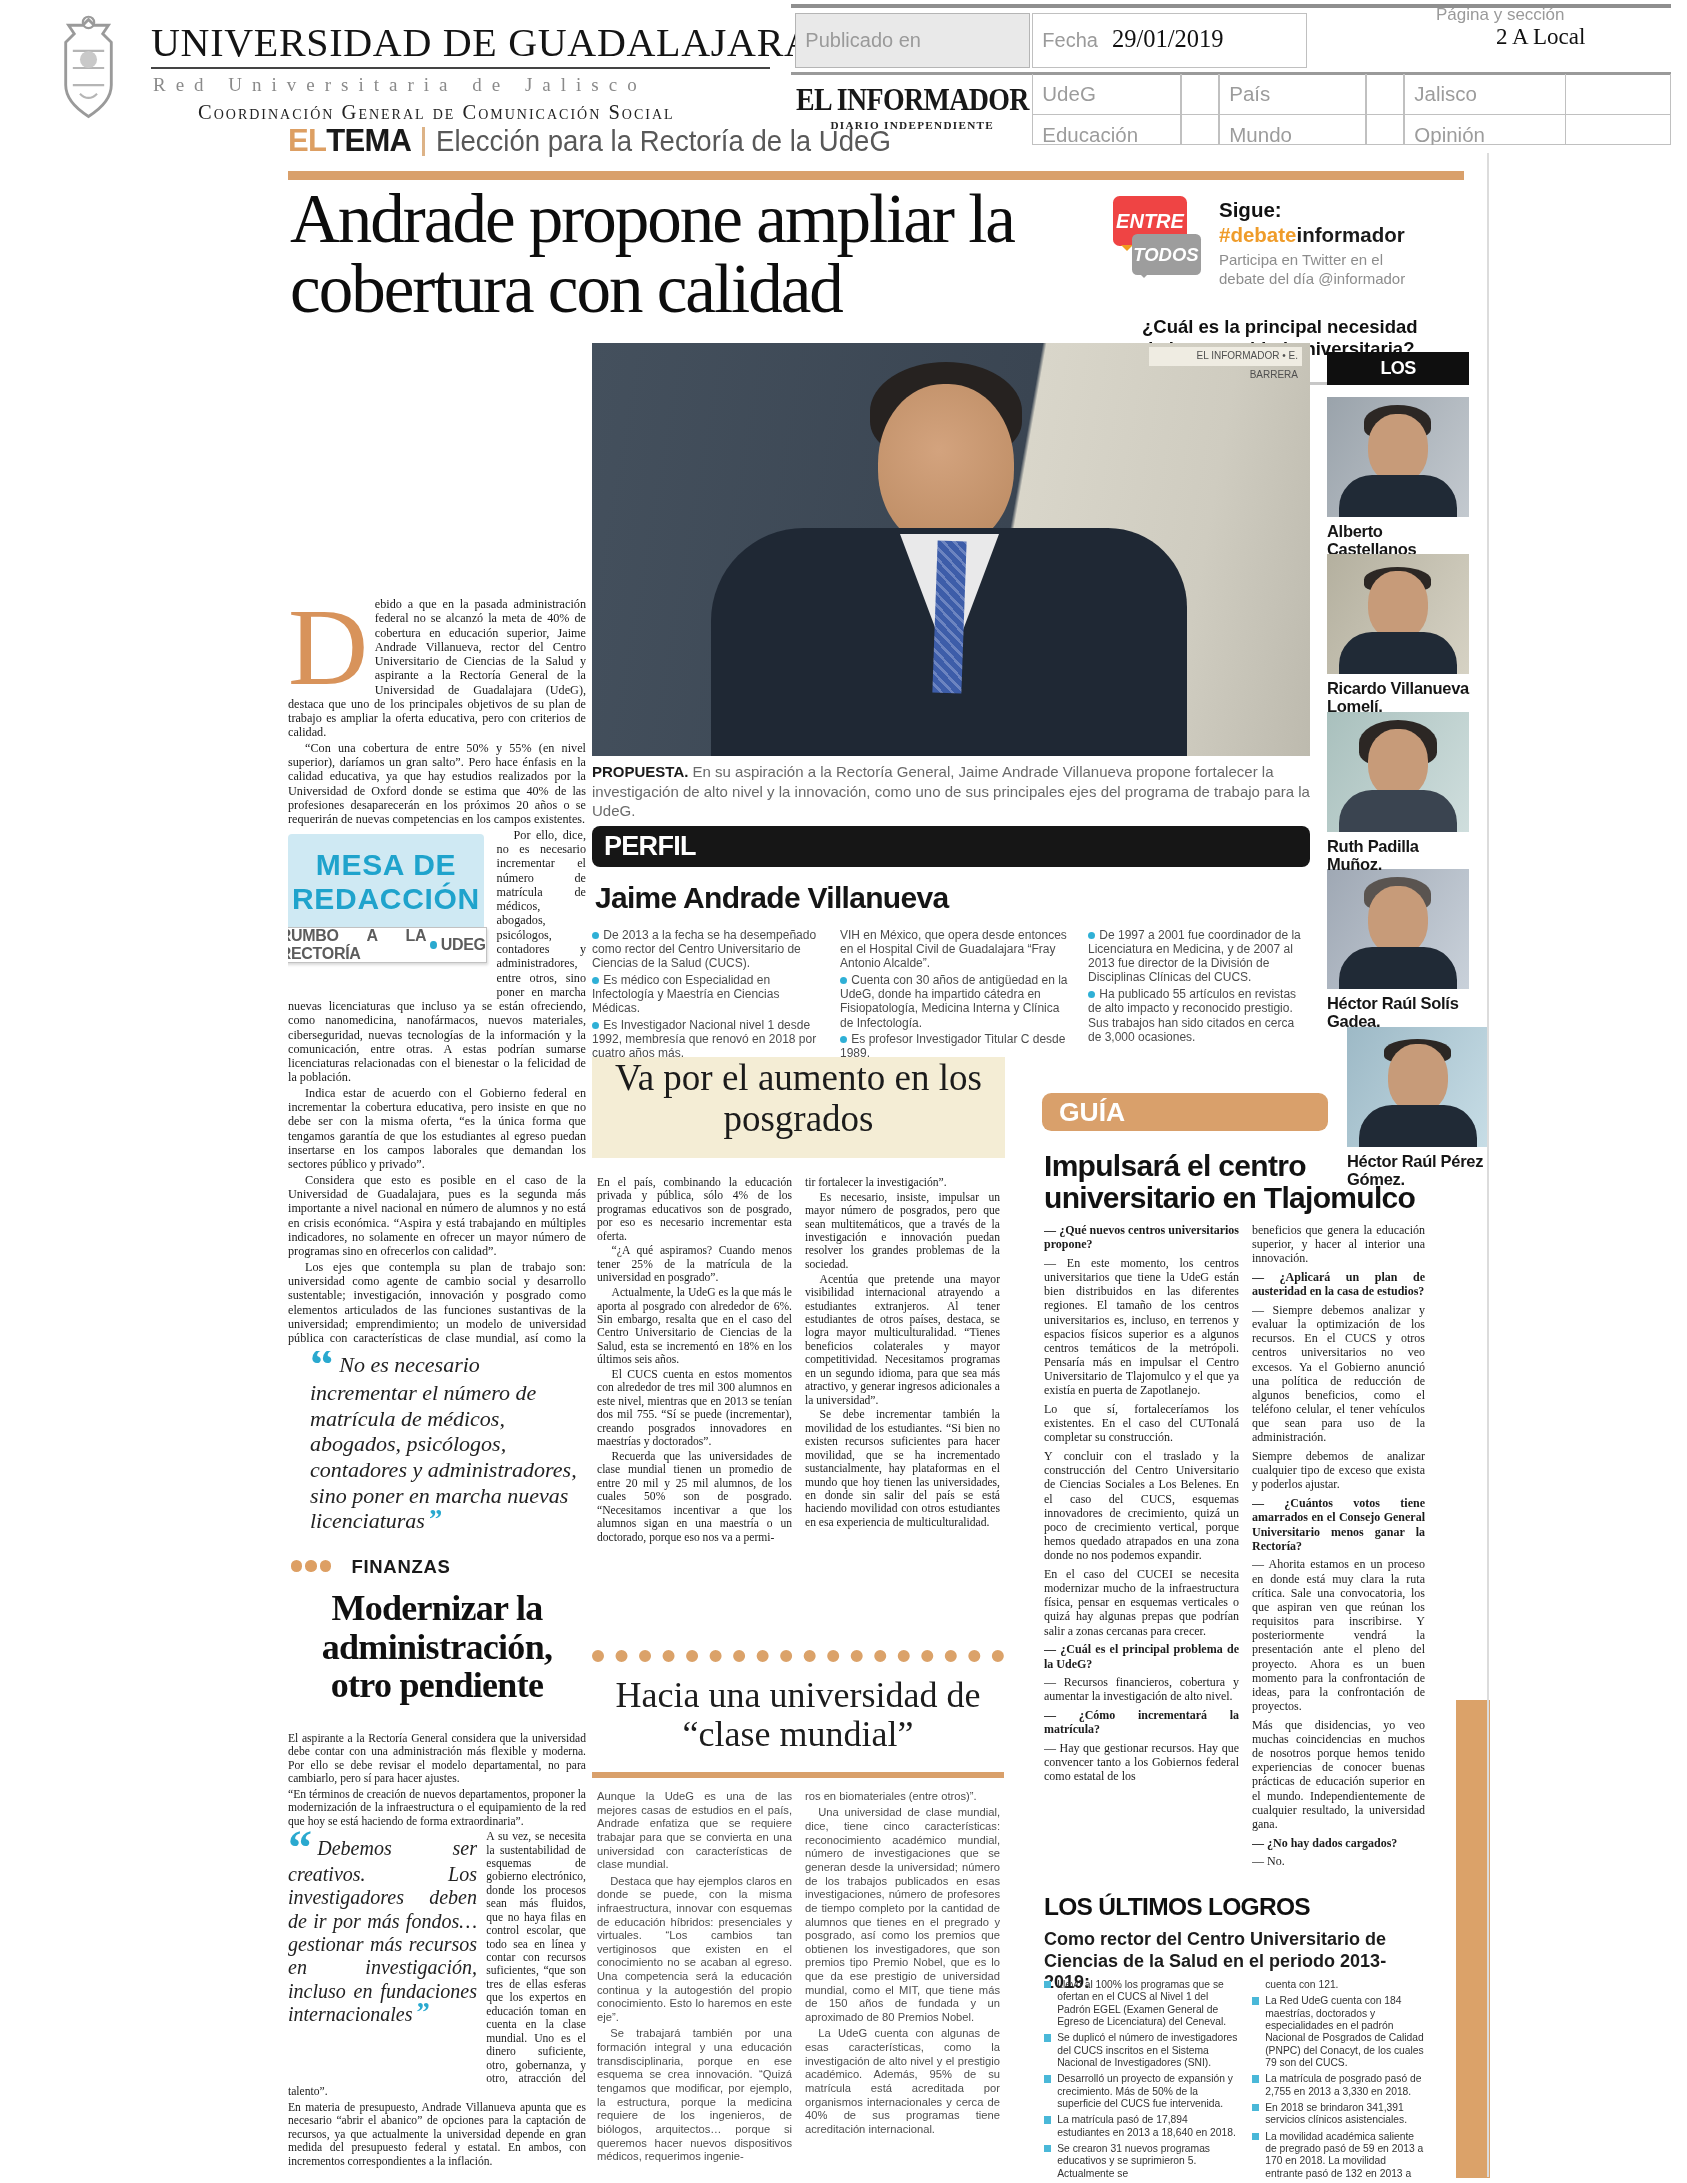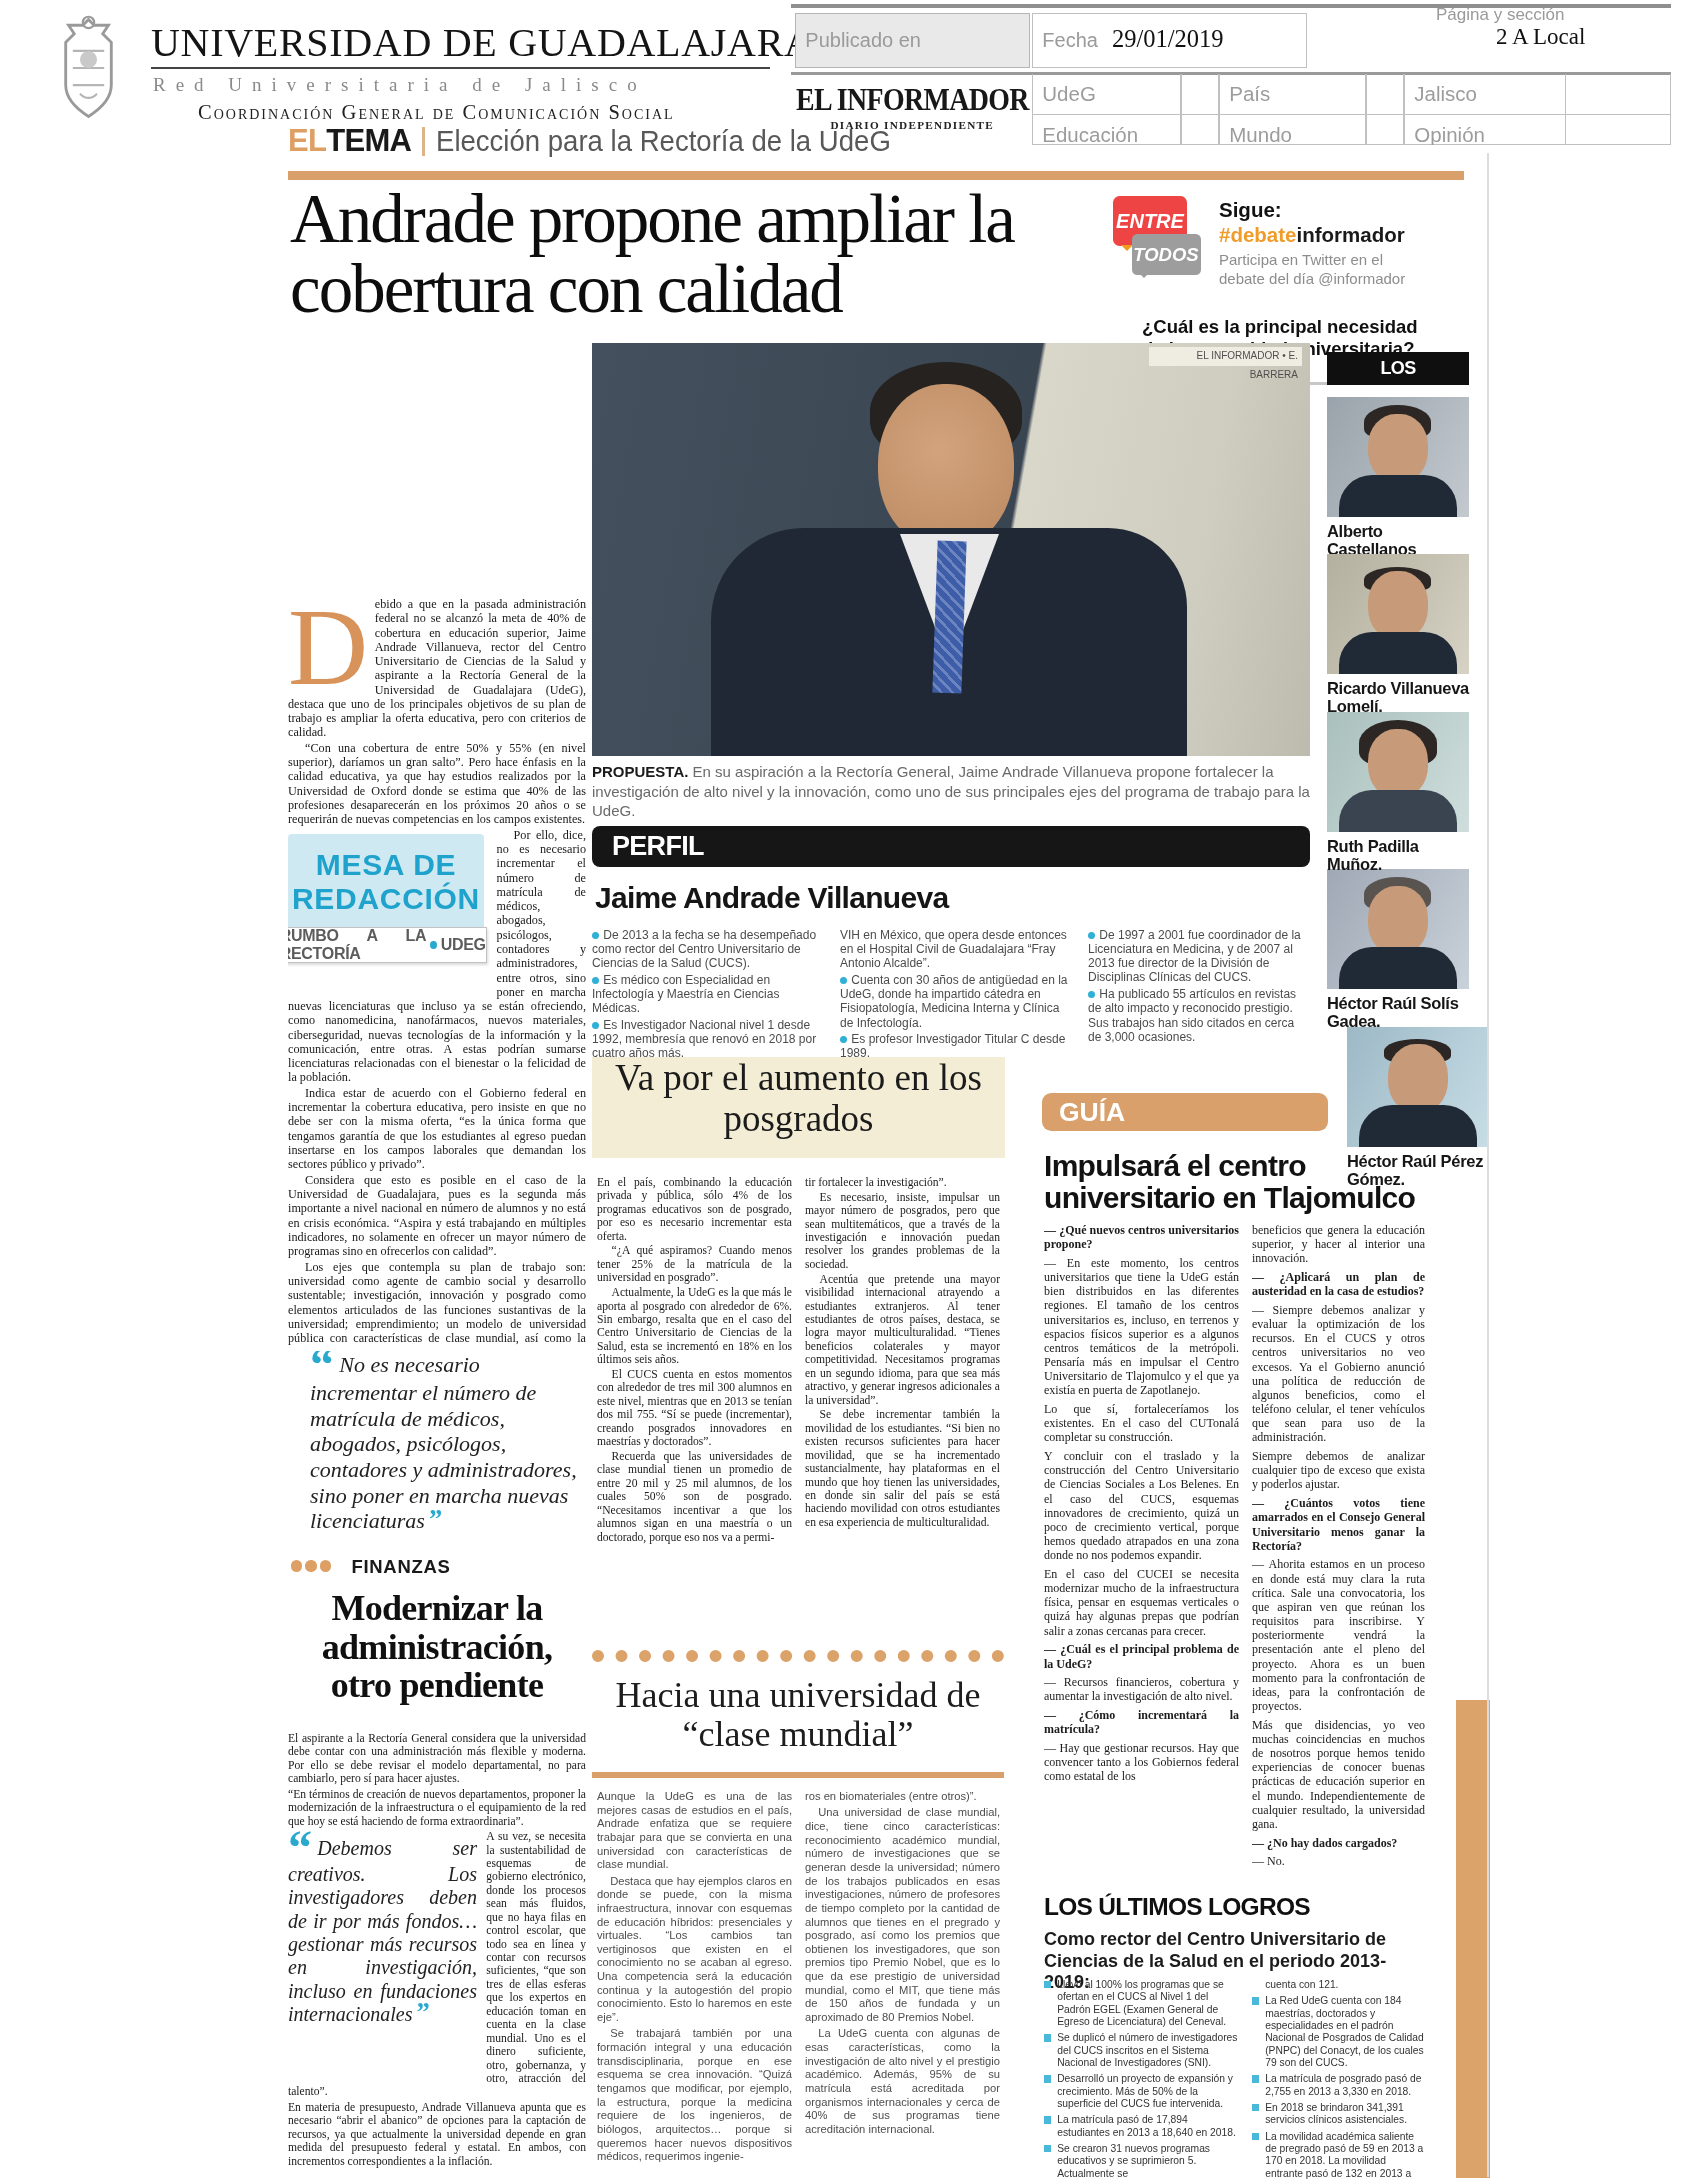--- a/index.html
+++ b/index.html
@@ -96,21 +96,21 @@
   .ph-body{position:absolute;left:119px;top:185px;width:476px;height:228px;border-radius:93px 79px 0 0;background:#1f2834;}
   .ph-shirt{position:absolute;left:308px;top:191px;width:99px;height:132px;background:#e9e9ea;clip-path:polygon(0 0,100% 0,50% 100%);}
   .ph-tie{position:absolute;left:343px;top:198px;width:29px;height:152px;background:repeating-linear-gradient(45deg,#3d5da9 0 5.3px,#6c84c0 5.3px 8px);transform:rotate(2deg);}
   .ph-credit{position:absolute;left:557px;top:4px;width:153px;height:18.5px;background:#efece2;
              font-family:"Liberation Sans",sans-serif;font-size:10px;color:#4f4f4f;text-align:right;line-height:18.5px;padding-right:4px;box-sizing:border-box;}
   .caption{left:592px;top:762px;width:718px;font-family:"Liberation Sans",sans-serif;font-size:15px;line-height:1.3;color:#6a6a6a;}
   .caption b{color:#1a1a1a;}
 
   
   .perfil-bar{left:592px;top:826px;width:718px;height:41px;background:#161616;border-radius:8px;
-              color:#fff;font-family:"Liberation Sans",sans-serif;font-weight:800;font-size:27px;line-height:41px;padding-left:20px;box-sizing:border-box;letter-spacing:-0.7px;}
+              color:#fff;font-family:"Liberation Sans",sans-serif;font-weight:800;font-size:27px;line-height:41px;padding-left:12px;box-sizing:border-box;letter-spacing:-0.7px;}
   .perfil-name{left:595px;top:881px;font-family:"Liberation Sans",sans-serif;font-weight:800;font-size:30px;color:#151515;letter-spacing:-0.7px;}
   .perfil-col{top:928px;width:233px;height:132px;font-family:"Liberation Sans",sans-serif;font-size:12px;line-height:1.18;color:#4c4c4c;}
   .perfil-col p{margin:0 0 2.6px 0;}
   .pfb{display:inline-block;width:7.3px;height:7.3px;border-radius:50%;background:#2fb0d6;margin-right:4px;}
 
   
   .pos-head{left:592px;top:1057px;width:413px;height:101px;background:#f4edd5;text-align:center;
             font-size:37px;line-height:1.12;color:#1b1b1b;box-sizing:border-box;}
   .news-col{font-size:11.6px;line-height:1.16;color:#1b1b1b;}
   .news-col p{margin:0 0 1.3px 0;text-indent:14.6px;}

